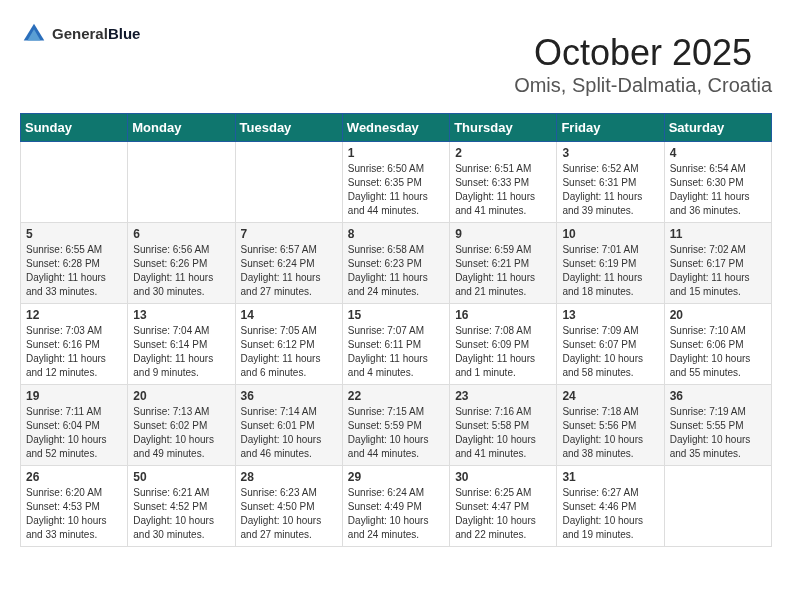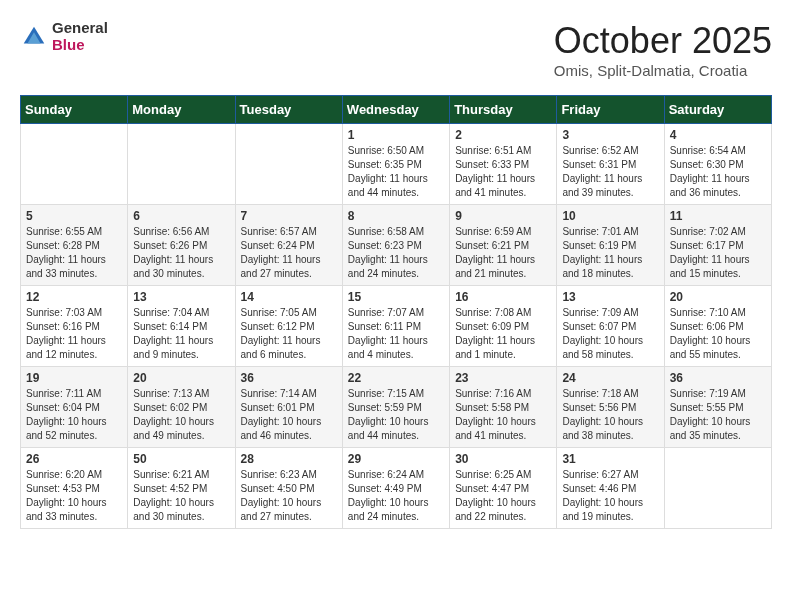--- a/index.html
+++ b/index.html
@@ -16,56 +16,56 @@
       align-items: flex-start;
       margin-bottom: 16px;
     }
     .logo {
       display: flex;
       align-items: center;
       gap: 4px;
     }
     .logo-text {
       display: flex;
-      flex-direction: column;
       line-height: 1.1;
     }
     .logo-general {
       font-size: 15px;
       font-weight: bold;
       color: #333;
     }
     .logo-blue {
       font-size: 15px;
       font-weight: bold;
-      color: #be185d;
+      color: #0f172a;
     }
     .logo-icon {
       width: 28px;
       height: 28px;
     }
     .title-block {
-      text-align: left;
+      text-align: center;
+      margin-top: 12px;
     }
     .month-title {
       font-size: 36px;
       font-weight: 300;
       color: #222;
     }
     .subtitle {
-      font-size: 15px;
+      font-size: 20px;
       color: #555;
     }
     .calendar {
       width: 100%;
       border-collapse: collapse;
       border: 1px solid #ccc;
     }
     .calendar th {
-      background-color: #14532d;
+      background-color: #0f766e;
       color: #fff;
       font-size: 13px;
       font-weight: bold;
       padding: 6px 4px;
       text-align: left;
       border: 1px solid #1e5a9e;
     }
     .calendar td {
       width: calc(100% / 7);
       vertical-align: top;

